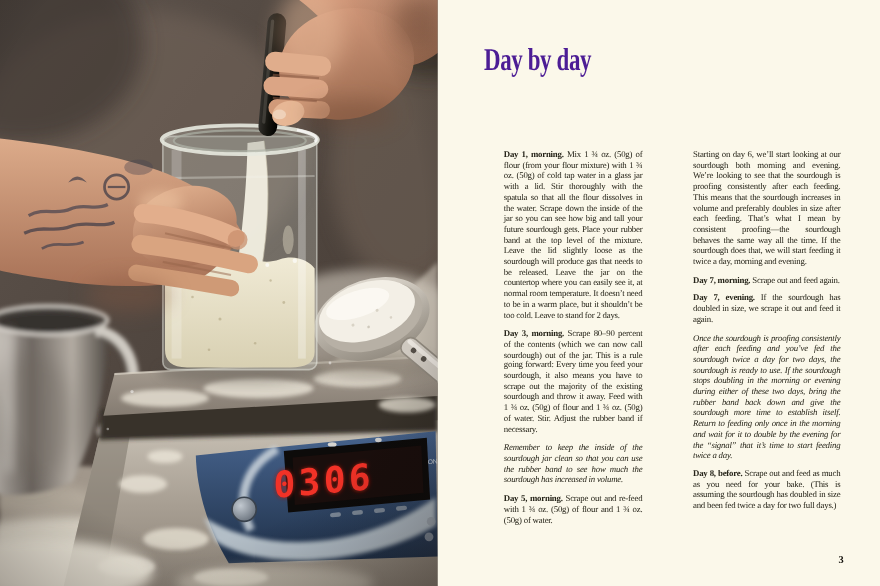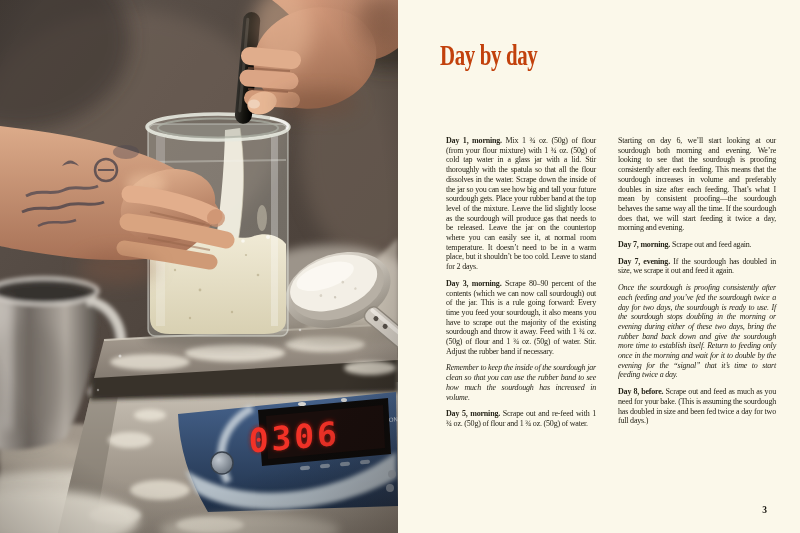--- a/index.html
+++ b/index.html
@@ -4,26 +4,26 @@
 <style>
   html,body{margin:0;padding:0;}
   body{width:800px;height:533px;display:flex;overflow:hidden;background:#fff;}
 
   
   .photo{position:relative;width:398px;height:533px;flex:0 0 398px;background:#4a403a;overflow:hidden;}
   .photo svg{display:block;}
 
   
   .page{flex:1;position:relative;background:#fbf8ea;font-family:"Liberation Serif",serif;color:#262419;}
-  .title{position:absolute;left:42px;top:21px;font-weight:bold;font-size:29px;line-height:1.1;color:#c2410c;white-space:nowrap;}
+  .title{position:absolute;left:42px;top:21px;font-weight:bold;font-size:29px;line-height:1.1;color:#4c1d95;white-space:nowrap;}
   .title-inner{display:inline-block;transform:scaleX(.72);transform-origin:0 50%;letter-spacing:-.5px;}
   .cols{position:absolute;left:44px;top:136px;display:flex;gap:14px;}
   .col{width:158px;}
   .col.right{width:166px;}
-  p.para{margin:0 4px 7px;font-size:8px;line-height:9.7px;letter-spacing:-.2px;text-align:justify;hyphens:auto;-webkit-hyphens:auto;}
+  p.para{margin:0 16px 7px;font-size:8px;line-height:9.7px;letter-spacing:-.2px;text-align:justify;hyphens:auto;-webkit-hyphens:auto;}
   p.para b{font-weight:bold;}
   p.para.italic{font-style:italic;}
   p.para.indent{text-indent:10px;margin-top:-7px;}
   .pageno{position:absolute;right:33px;top:505px;font-size:9.5px;font-weight:bold;color:#17150f;}
 </style>
 </head>
 <body>
 
 <div class="photo">
 <svg width="398" height="533" viewBox="0 0 398 533" xmlns="http://www.w3.org/2000/svg">

